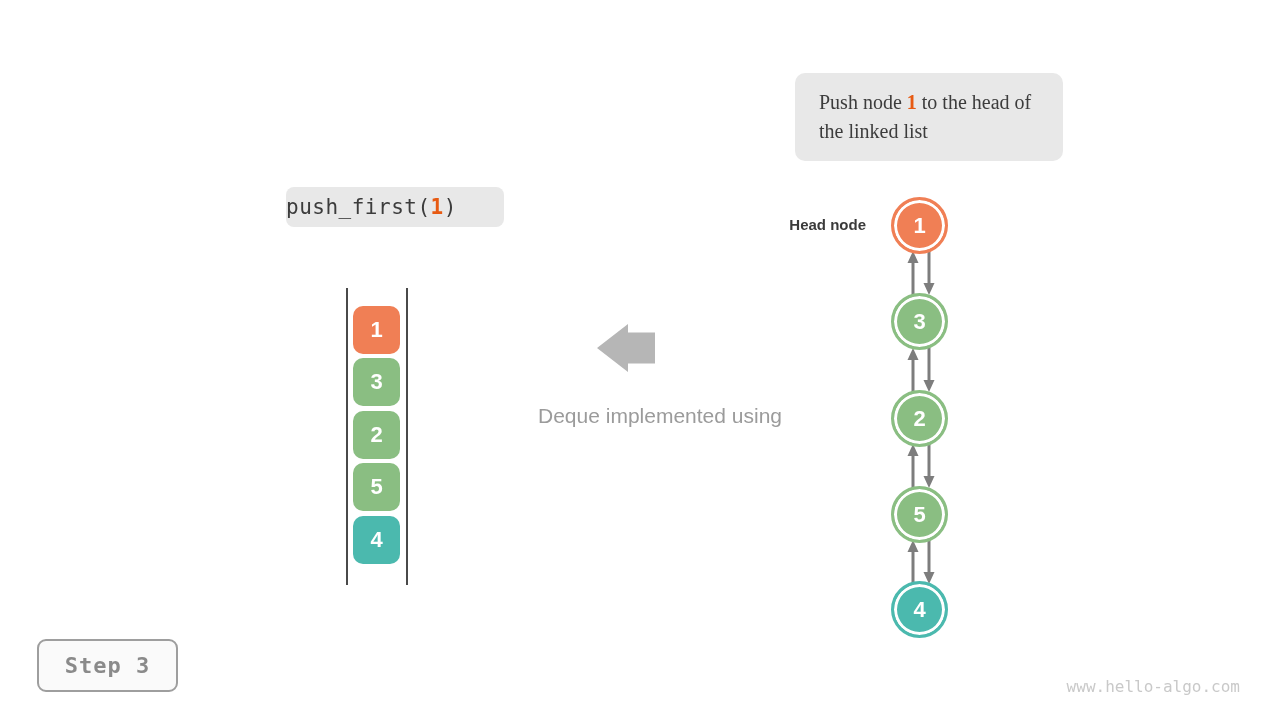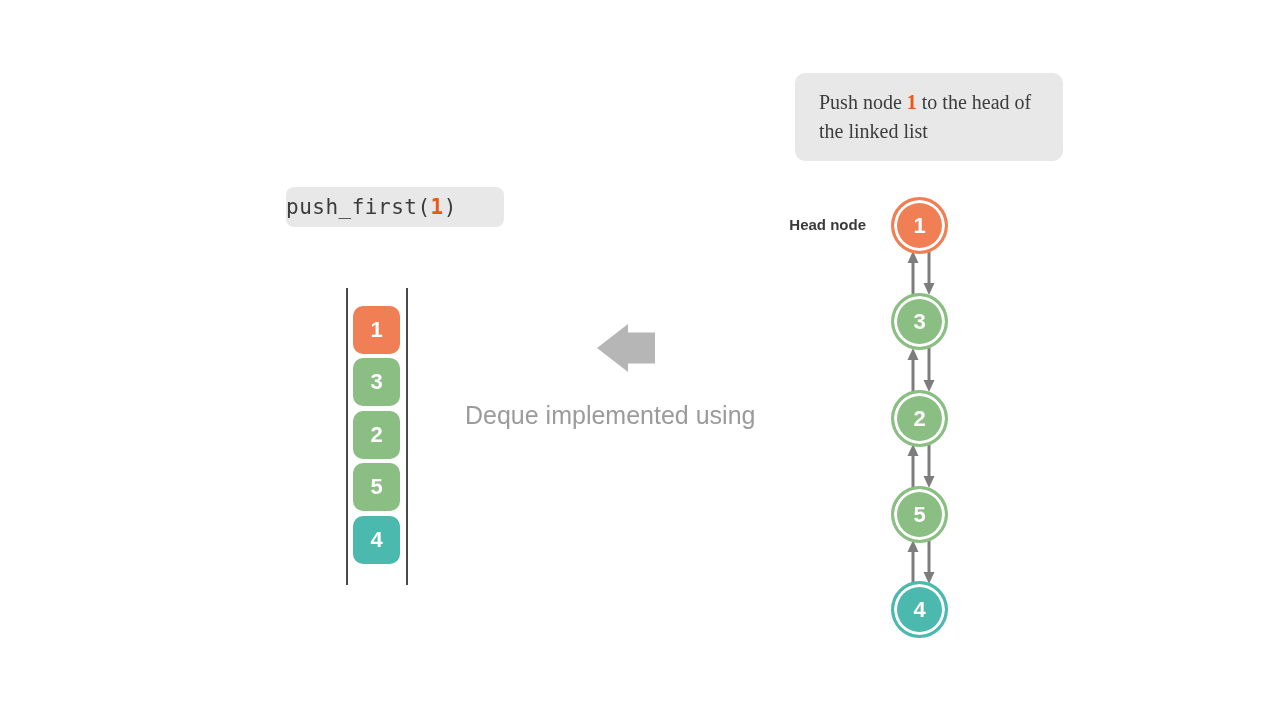--- a/index.html
+++ b/index.html
@@ -46,22 +46,22 @@
     background:var(--c);
     display:flex;align-items:center;justify-content:center;
     color:#fff;font-weight:bold;font-size:22px;
   }
   .sq0{top:306px;} .sq1{top:358px;} .sq2{top:411px;} .sq3{top:463px;} .sq4{top:516px;}
 
   
   .big-arrow{position:absolute;left:597px;top:324px;}
   .big-arrow polygon{fill:var(--color-big-arrow);}
   .caption{
-    position:absolute;left:465px;top:401px;width:300px;text-align:left;
-    font-size:25px;line-height:29px;color:var(--color-gray-text);
+    position:absolute;left:482px;top:401px;width:300px;text-align:right;
+    font-size:21px;line-height:29px;color:var(--color-gray-text);
   }
 
   
   .ll-label{
     position:absolute;left:720px;width:146px;text-align:right;
     font-size:15px;font-weight:bold;color:var(--color-label-text);
     line-height:28px;
   }
   .ll-label.head{top:211px;}
   .ll-label.tail{top:596px;}
@@ -152,15 +152,19 @@
     <line x1="28" y1="2" x2="28" y2="36"></line>
       <polygon points="28,46 22.5,34 33.5,34"></polygon>
   </svg>
   <svg class="link-arrows la3" viewBox="0 0 40 48">
     <line x1="12" y1="46" x2="12" y2="12"></line>
       <polygon points="12,2 6.5,14 17.5,14"></polygon>
     <line x1="28" y1="2" x2="28" y2="36"></line>
       <polygon points="28,46 22.5,34 33.5,34"></polygon>
   </svg>
 
+  <div class="step-box">
+    <span>Step 3</span>
+  </div>
 
+  <div class="watermark">www.hello-algo.com</div>
 
 </div>
 
 </body></html>

